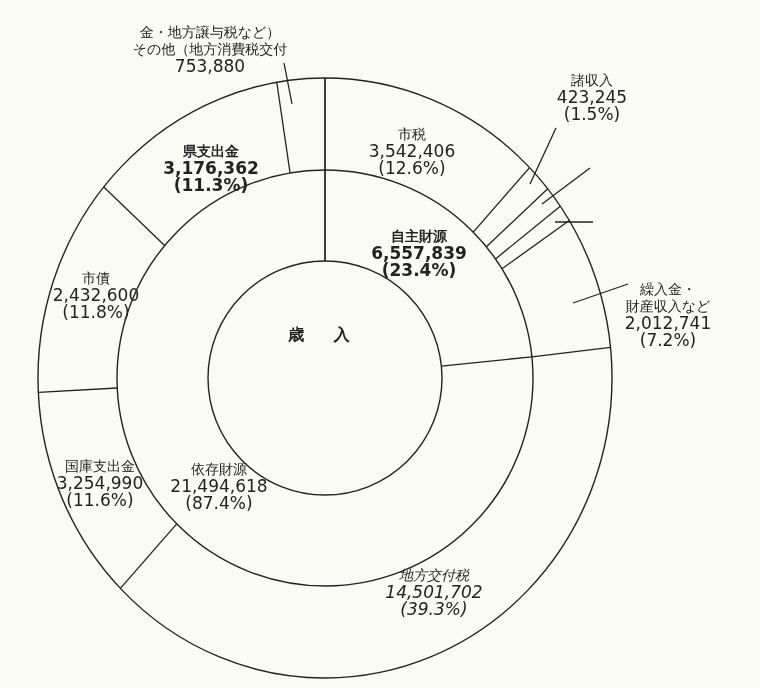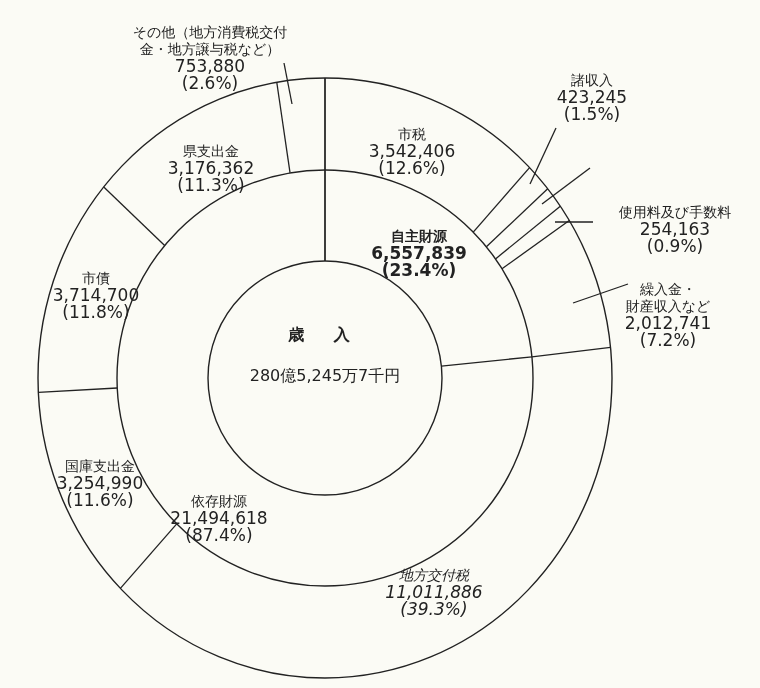--- a/index.html
+++ b/index.html
@@ -48,73 +48,66 @@
       <line x1="290.04503973182034" y1="172.9581731630105" x2="276.76887693765593" y2="82.26659590818821" stroke="#222" stroke-width="1.3"></line>
       <line x1="325" y1="261" x2="325" y2="78" stroke="#222" stroke-width="1.3"></line>
       <line x1="530" y1="184" x2="556" y2="128" stroke="#222" stroke-width="1.3"></line>
       <line x1="542" y1="204" x2="590" y2="168" stroke="#222" stroke-width="1.3"></line>
       <line x1="555" y1="222" x2="593" y2="222" stroke="#222" stroke-width="1.3"></line>
       <line x1="573" y1="303" x2="628" y2="284" stroke="#222" stroke-width="1.3"></line>
       <line x1="292" y1="104" x2="284" y2="63" stroke="#222" stroke-width="1.3"></line>
     </svg>
 
   <div class="center-title">歳 入</div>
-  <div class="center-total">280億5,245万7千円</div>
 
   <div class="lbl" style="left:412px;top:126px;">
     <span class="name">市税</span>
     <span class="val">3,542,406</span>
     <span class="pct">(12.6%)</span>
   </div>
   <div class="lbl" style="left:592px;top:72px;">
     <span class="name">諸収入</span>
     <span class="val">423,245</span>
     <span class="pct">(1.5%)</span>
   </div>
-  <div class="lbl" style="left:675px;top:204px;">
-    <span class="name">使用料及び手数料</span>
-    <span class="val">254,163</span>
-    <span class="pct">(0.9%)</span>
-  </div>
   <div class="lbl" style="left:668px;top:281px;">
     <span class="name">繰入金・</span>
     <span class="name">財産収入など</span>
     <span class="val">2,012,741</span>
     <span class="pct">(7.2%)</span>
   </div>
   <div class="lbl" style="left:434px;top:567px;font-style:italic;">
     <span class="name">地方交付税</span>
-    <span class="val">11,011,886</span>
+    <span class="val">14,501,702</span>
     <span class="pct">(39.3%)</span>
   </div>
   <div class="lbl" style="left:100px;top:452px;margin-top:6px;">
     <span class="name">国庫支出金</span>
     <span class="val">3,254,990</span>
     <span class="pct">(11.6%)</span>
   </div>
   <div class="lbl" style="left:96px;top:270px;">
     <span class="name">市債</span>
-    <span class="val">3,714,700</span>
+    <span class="val">2,432,600</span>
     <span class="pct">(11.8%)</span>
   </div>
-  <div class="lbl" style="left:211px;top:143px;">
+  <div class="lbl" style="left:211px;top:143px;font-weight:bold;">
     <span class="name">県支出金</span>
     <span class="val">3,176,362</span>
     <span class="pct">(11.3%)</span>
   </div>
   <div class="lbl" style="left:210px;top:24px;">
+    <span class="name">金・地方譲与税など）</span>
     <span class="name">その他（地方消費税交付</span>
-    <span class="name">金・地方譲与税など）</span>
     <span class="val">753,880</span>
-    <span class="pct">(2.6%)</span>
   </div>
 
   <div class="lbl" style="left:419px;top:228px;font-weight:bold;">
     <span class="name">自主財源</span>
     <span class="val">6,557,839</span>
     <span class="pct">(23.4%)</span>
   </div>
-  <div class="lbl" style="left:219px;top:461px;margin-top:32px;">
+  <div class="lbl" style="left:219px;top:461px;">
     <span class="name">依存財源</span>
     <span class="val">21,494,618</span>
     <span class="pct">(87.4%)</span>
   </div>
 </div>
 
 </body></html>

